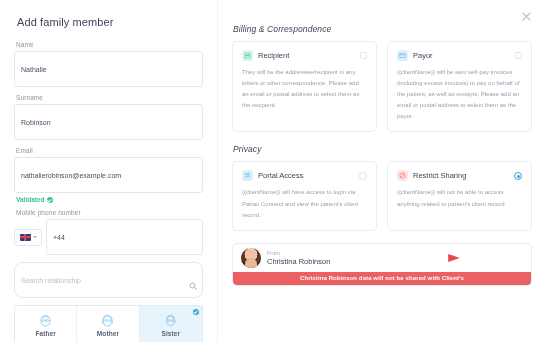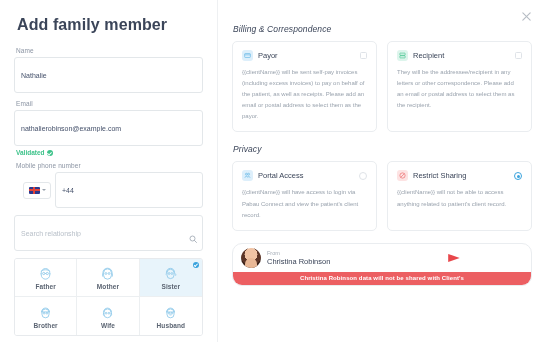--- a/index.html
+++ b/index.html
@@ -24,25 +24,24 @@
   }
   
   .left-pane {
     width: 218px;
     box-sizing: border-box;
     padding: 10px 14px 0 14px;
     border-right: 1px solid #eef0f2;
     position: relative;
   }
   .modal-title {
-    font-size: 16px;
+    font-size: 11px;
     color: #3b4559;
     margin: 6px 0 13px 3px;
     letter-spacing: 0.1px;
-    font-weight: bold;
   }
   .close-icon {
     position: absolute;
     top: 11px;
     right: 13px;
     width: 11px;
     height: 11px;
     cursor: pointer;
   }
   .close-icon svg { display: block; }
@@ -90,21 +89,20 @@
     width:1.6px; height:3px;
     border:solid #fff;
     border-width:0 0.8px 0.8px 0;
     transform:rotate(45deg);
   }
   .phone-row {
     display: flex;
     align-items: center;
     gap: 4px;
     margin-bottom: 7px;
-    margin-left: 9px;
   }
   .flag-box {
     width: 28px;
     height: 17px;
     border: 1px solid #e3e7ea;
     border-radius: 3px;
     display: flex;
     align-items: center;
     justify-content: center;
     gap: 2px;
@@ -134,21 +132,21 @@
     background:#e0443b;
   }
   .caret-dot {
     width: 0; height: 0;
     border-left: 2px solid transparent;
     border-right: 2px solid transparent;
     border-top: 2.5px solid #9aa3ae;
   }
   .phone-input { flex: 1; }
   .search-wrap { position: relative; margin-bottom: 7px; }
-  .search-wrap .text-input { padding-right: 18px; }
+  .search-wrap .text-input { padding-right: 18px; border-radius: 8px; }
   .search-icon {
     position: absolute;
     right: 6px; top: 50%;
     transform: translateY(-50%);
     width: 8px; height: 8px;
     color: #9aa3ae;
   }
   .rel-grid {
     display: grid;
     grid-template-columns: repeat(3, 1fr);
@@ -308,21 +306,21 @@
     background:#3aa3dd;
   }
   .opt-desc {
     font-size: 6px;
     line-height: 1.85;
     color: #9aa3ae;
     margin: 0;
   }
   .share-card {
     border: 1px solid #eaedf0;
-    border-radius: 10px;
+    border-radius: 5px;
     overflow: hidden;
     background: #fff;
   }
   .share-body {
     display: flex;
     align-items: center;
     padding: 6px 10px 6px 8px;
     position: relative;
     height: 28px;
     box-sizing: border-box;
@@ -380,20 +378,24 @@
 
   <div class="left-pane">
 
     <div class="modal-title">Add family member</div>
 
     <div class="field-group">
       <div class="field-label">Name</div>
       <input class="text-input" type="text" value="Nathalie" style="">
     </div>
 
+    <div class="field-group">
+      <div class="field-label">Surname</div>
+      <input class="text-input" type="text" value="Robinson" style="">
+    </div>
 
     <div>
       <div class="field-label">Email</div>
       <input class="text-input" type="text" value="nathalierobinson@example.com" style="">
       <div class="validated">
         <span>Validated</span>
         <span class="validated-check"></span>
       </div>
     </div>
 
@@ -514,44 +516,44 @@
   </div>
 
   <div class="right-pane">
 
     <div class="section-title">Billing &amp; Correspondence</div>
 
     <div class="card-row">
 
       <div class="opt-card">
         <div class="opt-head">
+          <span class="opt-icon icon-recipient">
+            <svg viewBox="0 0 16 16" width="7" height="7" fill="none" stroke="#3dc28a" stroke-width="1.4">
+              <rect x="2" y="2.5" width="12" height="5" rx="1"></rect>
+              <rect x="2" y="8.5" width="12" height="5" rx="1"></rect>
+            </svg>
+          </span>
+          <span class="opt-title">Recipient</span>
+          <span class="checkbox"></span>
+        </div>
+        <p class="opt-desc">They will be the addressee/recipient in any letters or other correspondence. Please add an email or postal address to select them as the recipient.</p>
+      </div>
+
+      <div class="opt-card">
+        <div class="opt-head">
           <span class="opt-icon icon-payor">
             <svg viewBox="0 0 16 16" width="7" height="7" fill="none" stroke="#5bb3e4" stroke-width="1.4">
               <rect x="1.5" y="3.5" width="13" height="9" rx="1.5"></rect>
               <line x1="1.5" y1="6.5" x2="14.5" y2="6.5"></line>
             </svg>
           </span>
           <span class="opt-title">Payor</span>
           <span class="checkbox"></span>
         </div>
         <p class="opt-desc">{{clientName}} will be sent self-pay invoices (including excess invoices) to pay on behalf of the patient, as well as receipts. Please add an email or postal address to select them as the payor.</p>
-      </div>
-
-      <div class="opt-card">
-        <div class="opt-head">
-          <span class="opt-icon icon-recipient">
-            <svg viewBox="0 0 16 16" width="7" height="7" fill="none" stroke="#3dc28a" stroke-width="1.4">
-              <rect x="2" y="2.5" width="12" height="5" rx="1"></rect>
-              <rect x="2" y="8.5" width="12" height="5" rx="1"></rect>
-            </svg>
-          </span>
-          <span class="opt-title">Recipient</span>
-          <span class="checkbox"></span>
-        </div>
-        <p class="opt-desc">They will be the addressee/recipient in any letters or other correspondence. Please add an email or postal address to select them as the recipient.</p>
       </div>
 
     </div>
 
     <div class="section-title">Privacy</div>
 
     <div class="card-row">
 
       <div class="opt-card">
         <div class="opt-head">

